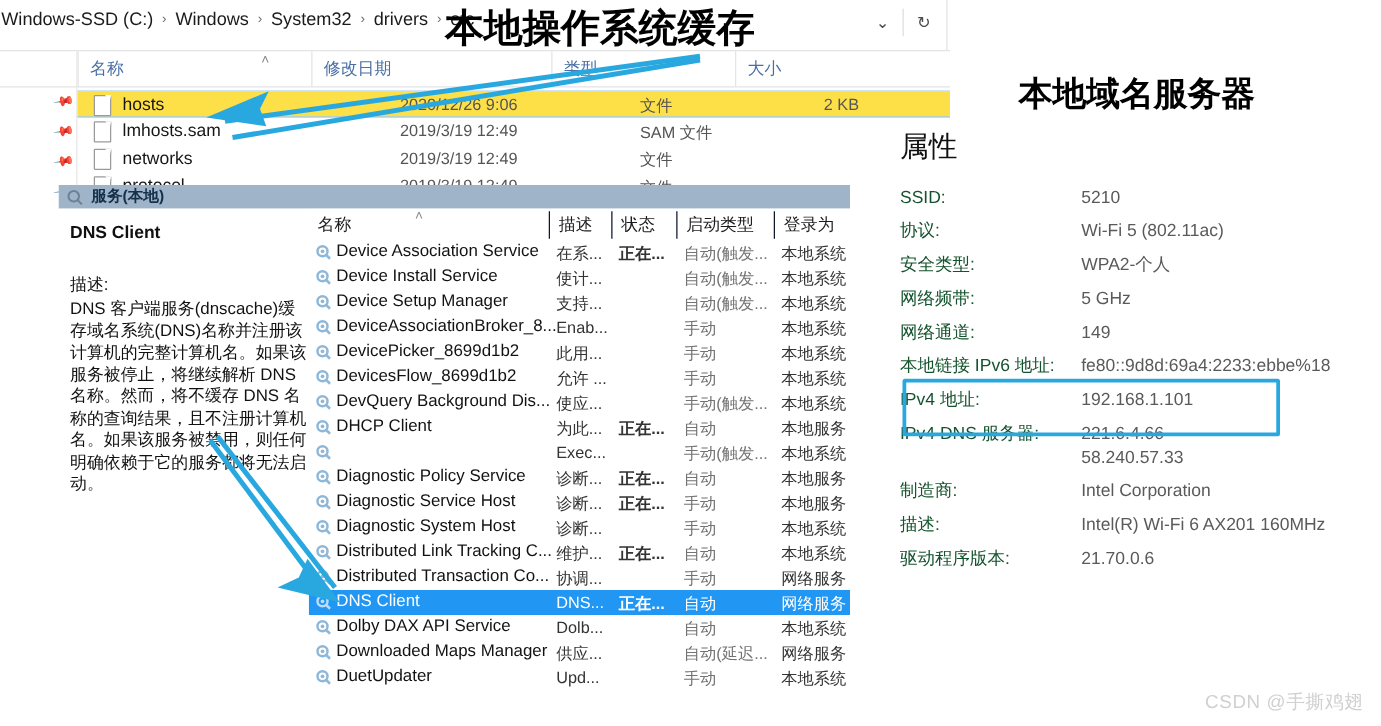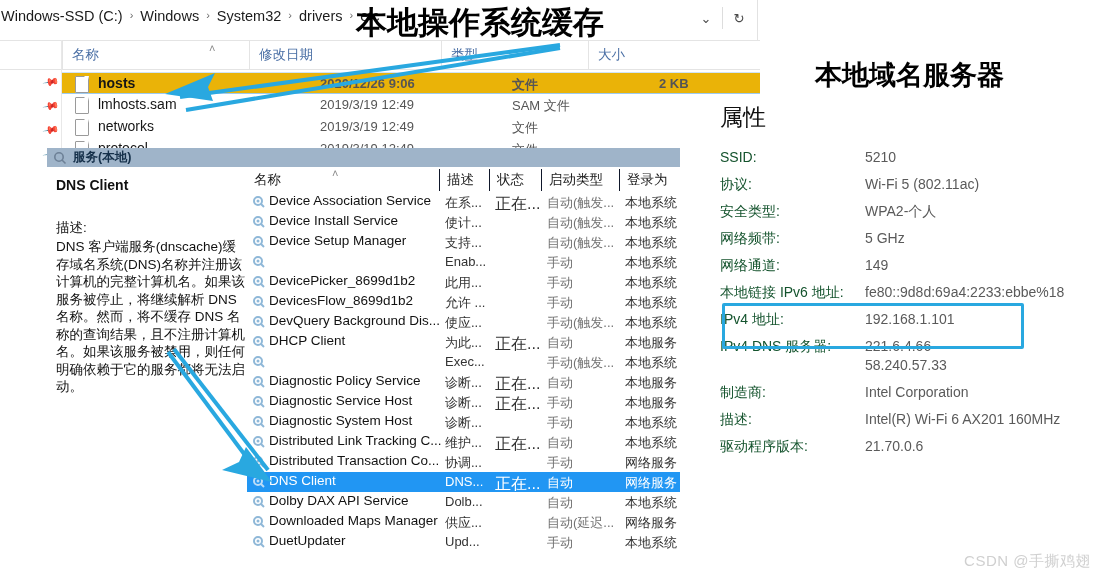--- a/index.html
+++ b/index.html
@@ -91,25 +91,24 @@
   }
 
   
   .file-row {
     position: absolute;
     left: 62px;
     width: 698px;
     height: 22px;
   }
   .file-row.sel {
-    background: #eab308;
+    background: #fde047;
     border-top: 1px solid #cfe4f7;
     border-bottom: 1px solid #9ecbf0;
     box-sizing: border-box;
-    font-weight: bold;
   }
   .fi-icon {
     position: absolute;
     left: 13px; top: 3px;
     width: 12px; height: 15px;
     border: 1px solid #9a9a9a;
     border-radius: 1px;
     background: #fff;
   }
   .fi-icon:after {
@@ -262,21 +261,21 @@
     position: absolute;
     left: 5px; top: 3px;
     width: 14px; height: 14px;
   }
   .svc-c-name {
     position: absolute; left: 22px; top: 1px;
     font-size: 13.5px; color: #121212;
     white-space: nowrap;
   }
   .svc-c-desc { position: absolute; left: 198px; top: 2px; font-size: 13px; color: #333; }
-  .svc-c-state { position: absolute; left: 248px; top: 2px; font-size: 16px; color: #333; }
+  .svc-c-state { position: absolute; left: 248px; top: 2px; font-size: 13px; color: #333; font-weight: bold; }
   .svc-c-start { position: absolute; left: 300px; top: 2px; font-size: 13px; color: #737373; }
   .svc-c-logon { position: absolute; left: 378px; top: 2px; font-size: 13px; color: #333; }
   .svc-row.selected .svc-c-name,
   .svc-row.selected .svc-c-desc,
   .svc-row.selected .svc-c-state,
   .svc-row.selected .svc-c-start,
   .svc-row.selected .svc-c-logon { color: #ffffff; }
 
   
   #props {
@@ -473,20 +472,21 @@
               <div class="svc-c-state"></div>
               <div class="svc-c-start">自动(触发...</div>
               <div class="svc-c-logon">本地系统</div>
             </div>
             <div class="svc-row" style="top: 85px;">
               <div class="svc-gear"><svg width="14" height="14" viewBox="0 0 14 14">
                   <circle cx="6" cy="6" r="4" fill="none" stroke="#8fb8d8" stroke-width="2"></circle>
                   <circle cx="6" cy="6" r="1.5" fill="#8fb8d8"></circle>
                   <path d="M9 9 L12 12" stroke="#8fb8d8" stroke-width="2"></path>
                 </svg></div>
+              <div class="svc-c-name">DeviceAssociationBroker_8...</div>
               <div class="svc-c-desc">Enab...</div>
               <div class="svc-c-state"></div>
               <div class="svc-c-start">手动</div>
               <div class="svc-c-logon">本地系统</div>
             </div>
             <div class="svc-row" style="top: 105px;">
               <div class="svc-gear"><svg width="14" height="14" viewBox="0 0 14 14">
                   <circle cx="6" cy="6" r="4" fill="none" stroke="#8fb8d8" stroke-width="2"></circle>
                   <circle cx="6" cy="6" r="1.5" fill="#8fb8d8"></circle>
                   <path d="M9 9 L12 12" stroke="#8fb8d8" stroke-width="2"></path>

